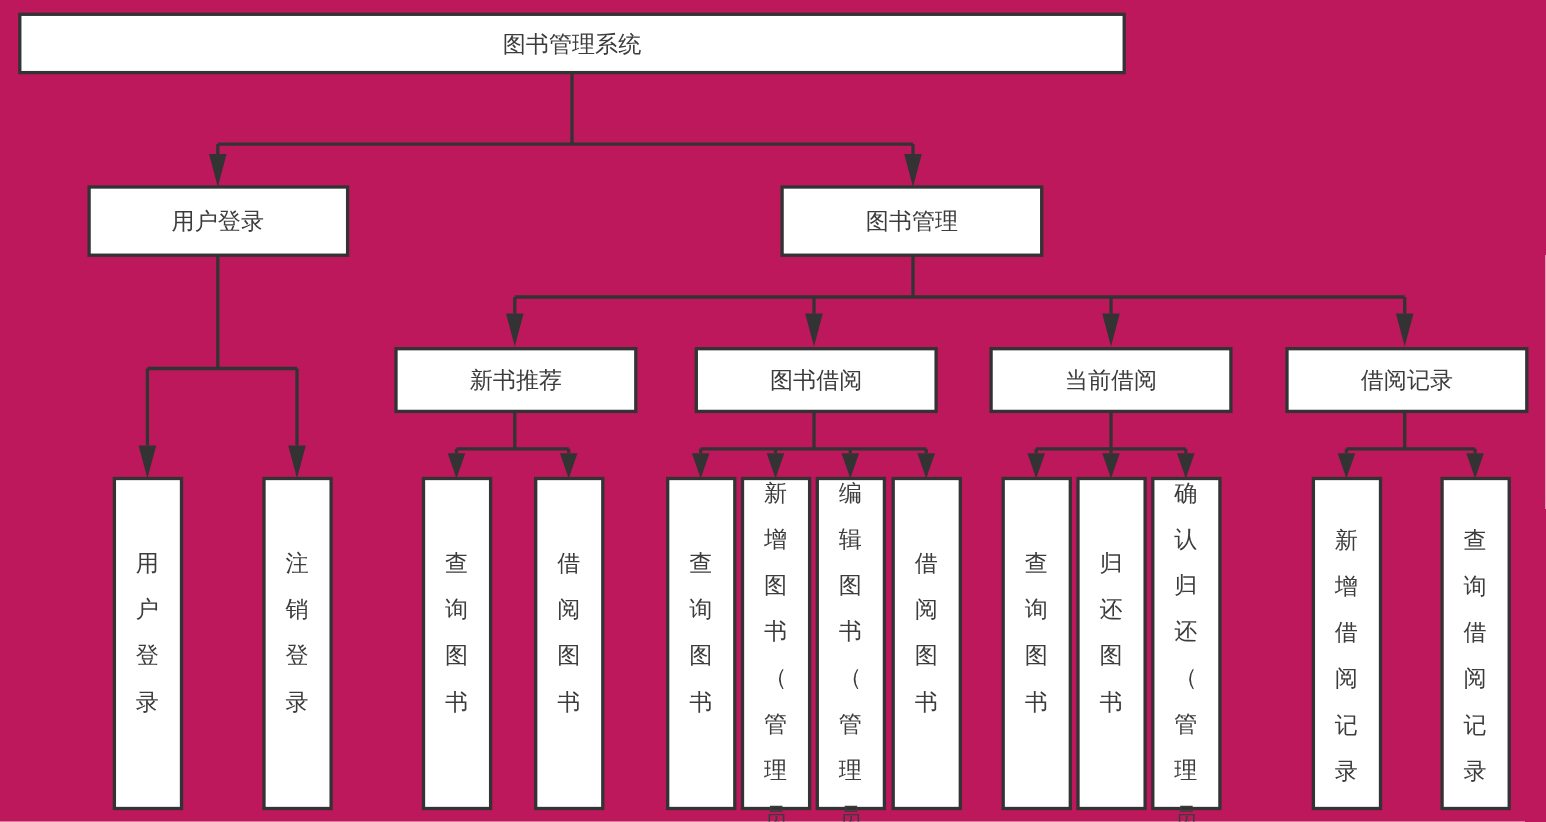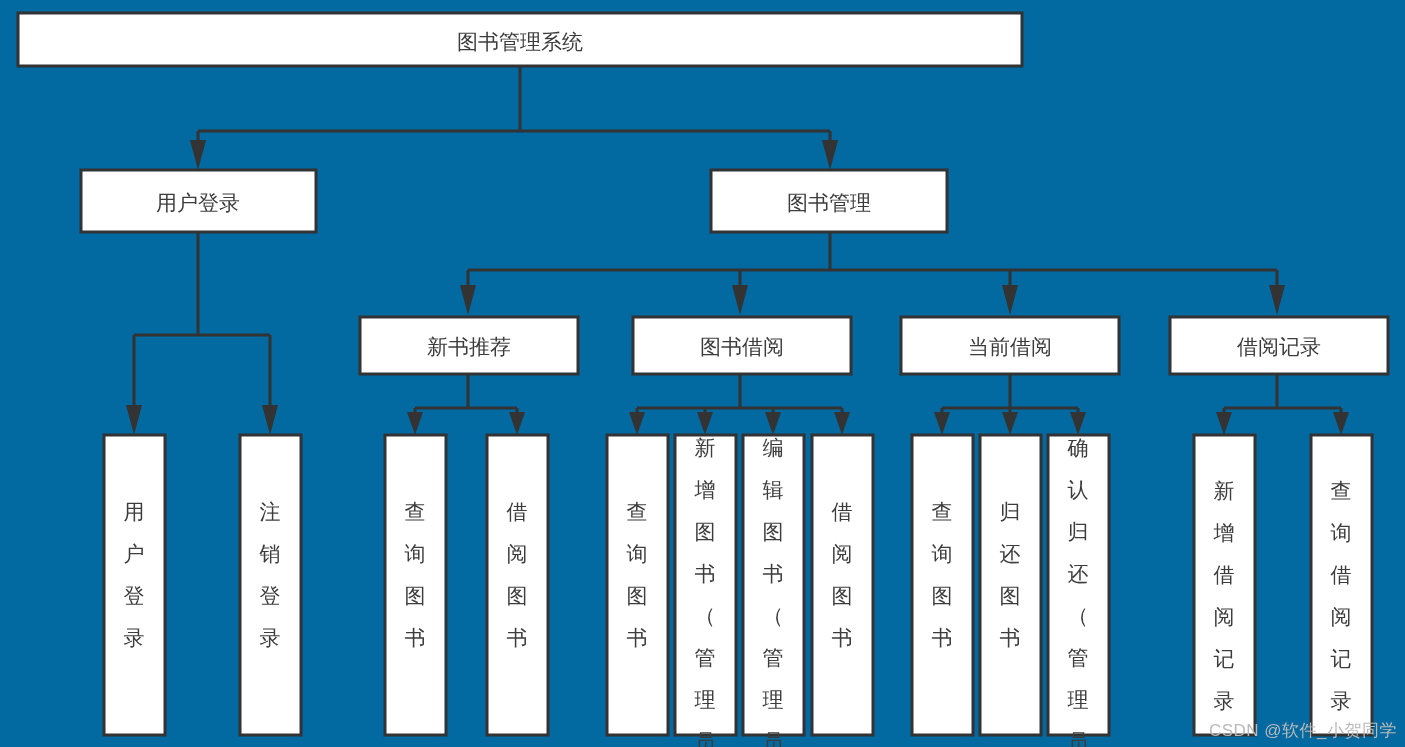--- a/index.html
+++ b/index.html
@@ -10,21 +10,21 @@
   body {
     width: 1405px;
     height: 747px;
     font-family: "Liberation Sans", "DejaVu Sans", sans-serif;
     overflow: hidden;
   }
   #diagram-root {
     position: relative;
     width: 1405px;
     height: 747px;
-    background: #0369a1;
+    background: #be185d;
   }
   svg.flow {
     position: absolute;
     left: 0;
     top: 0;
     width: 1405px;
     height: 747px;
   }
   .node-rect {
     fill: #ffffff;
@@ -218,15 +218,14 @@
       <rect class="node-rect" x="1194" y="435" width="61" height="300"></rect>
       <text class="node-label-v" x="1224" y="498"><tspan x="1224" y="498">新</tspan><tspan x="1224" y="540">增</tspan><tspan x="1224" y="582">借</tspan><tspan x="1224" y="624">阅</tspan><tspan x="1224" y="666">记</tspan><tspan x="1224" y="708">录</tspan></text>
     </g>
     <g>
       <rect class="node-rect" x="1311" y="435" width="61" height="300"></rect>
       <text class="node-label-v" x="1341" y="498"><tspan x="1341" y="498">查</tspan><tspan x="1341" y="540">询</tspan><tspan x="1341" y="582">借</tspan><tspan x="1341" y="624">阅</tspan><tspan x="1341" y="666">记</tspan><tspan x="1341" y="708">录</tspan></text>
     </g>
 
   </svg>
 
-  <div class="watermark">CSDN @软件_小贺同学</div>
 
 </div>
 
 </body></html>

